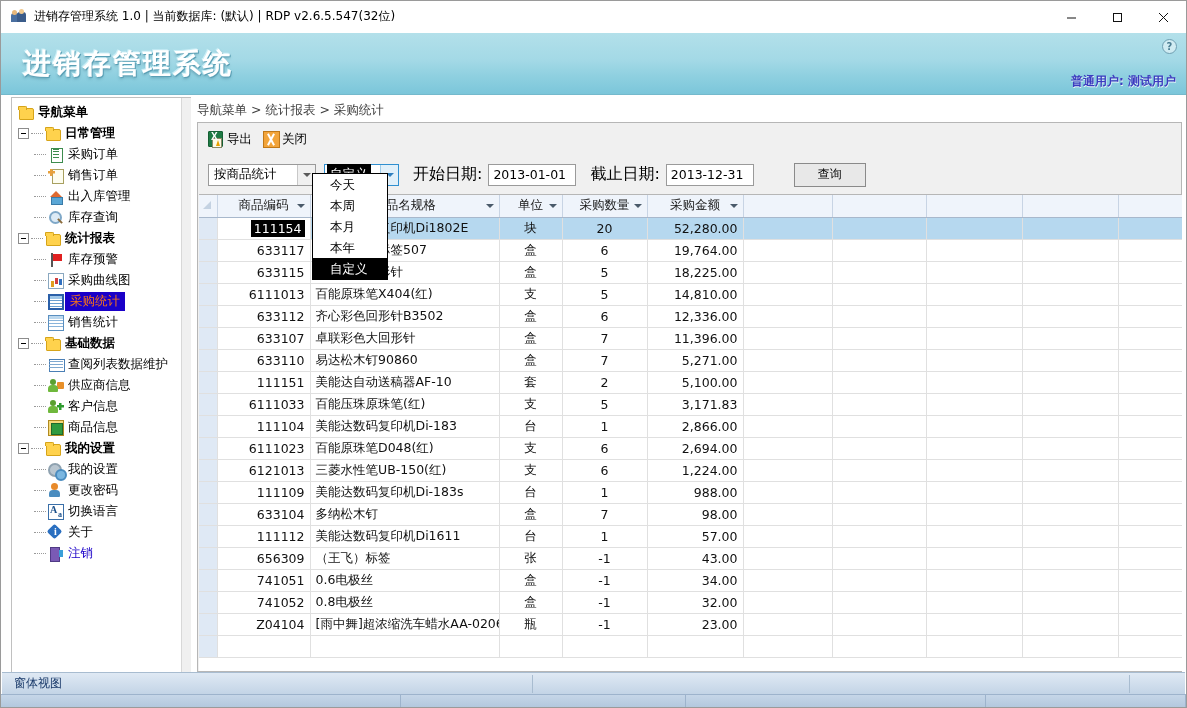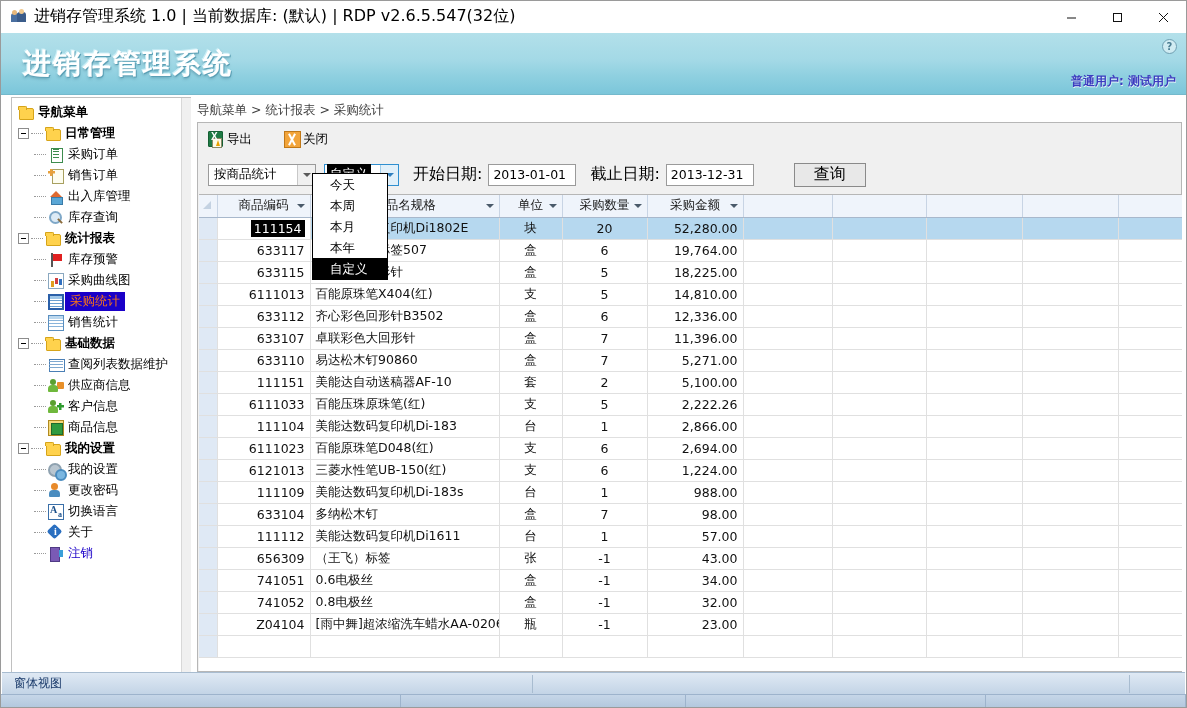--- a/index.html
+++ b/index.html
@@ -45,21 +45,21 @@
   .titlebar-icon .p2 {
     position: absolute; left: 6px; top: 3px;
     width: 9px; height: 10px;
     background: #3b5c8a; border-radius: 3px 3px 0 0;
   }
   .titlebar-icon .p2:after {
     content: ''; position: absolute; left: 2px; top: -3px;
     width: 5px; height: 5px; border-radius: 50%; background: #f0c98f;
   }
   .titlebar-text {
-    font-size: 16px; color: #000000;
+    font-size: 12px; color: #000000;
     white-space: nowrap;
   }
   .win-controls {
     position: absolute; right: 0; top: 0;
     display: flex; height: 32px;
   }
   .win-btn {
     width: 46px; height: 32px;
     display: flex; align-items: center; justify-content: center;
     font-size: 13px; color: #111; line-height: 1;
@@ -335,21 +335,21 @@
     font-size: 12.5px; font-weight: normal; color: #404040;
   }
   .content-box {
     position: absolute; left: 6px; top: 25px;
     width: 985px; height: 550px;
     border: 1px solid #b6b6b6;
     background: #f0f0f0;
   }
   .toolbar {
     height: 33px; display: flex; align-items: center;
-    padding-left: 10px; gap: 32px;
+    padding-left: 10px; gap: 11px;
     background: #f0f0f0;
   }
   .tb-item { display: flex; align-items: center; gap: 2px; cursor: default; }
   .tb-item .lbl2 { font-size: 12.5px; color: #000; }
   .ico-excel {
     width: 17px; height: 17px; position: relative;
   }
   .ico-excel:before {
     content: ''; position: absolute; left: 0; top: 0;
     width: 13px; height: 14px; background: #1e7a44;
@@ -418,21 +418,21 @@
   .dateinput {
     width: 88px; height: 22px; background: #fff;
     border: 1px solid #9a9a9a;
     font-size: 12.5px; color: #000;
     display: flex; align-items: center; padding-left: 4px;
   }
   .qbtn {
     margin-left: 40px;
     width: 72px; height: 24px;
     background: #e8e8e8; border: 1px solid #8a8a8a;
-    font-size: 16px; color: #000;
+    font-size: 12px; color: #000;
     display: flex; align-items: center; justify-content: center;
   }
 
   
   .dd-popup {
     position: absolute;
     left: 311px; top: 172px;
     width: 76px;
     background: #ffffff;
     border: 1px solid #000000;
@@ -898,21 +898,21 @@
                 <td></td>
                 <td></td>
                 <td></td>
               </tr>
               <tr>
                 <td class="rowhdr"></td>
                 <td class="c-code">6111033</td>
                 <td class="c-name">百能压珠原珠笔(红)</td>
                 <td class="c-unit">支</td>
                 <td class="c-qty">5</td>
-                <td class="c-amt">2,222.26</td>
+                <td class="c-amt">3,171.83</td>
                 <td></td>
                 <td></td>
                 <td></td>
                 <td></td>
                 <td></td>
               </tr>
               <tr>
                 <td class="rowhdr"></td>
                 <td class="c-code">111104</td>
                 <td class="c-name">美能达数码复印机Di-183</td>

